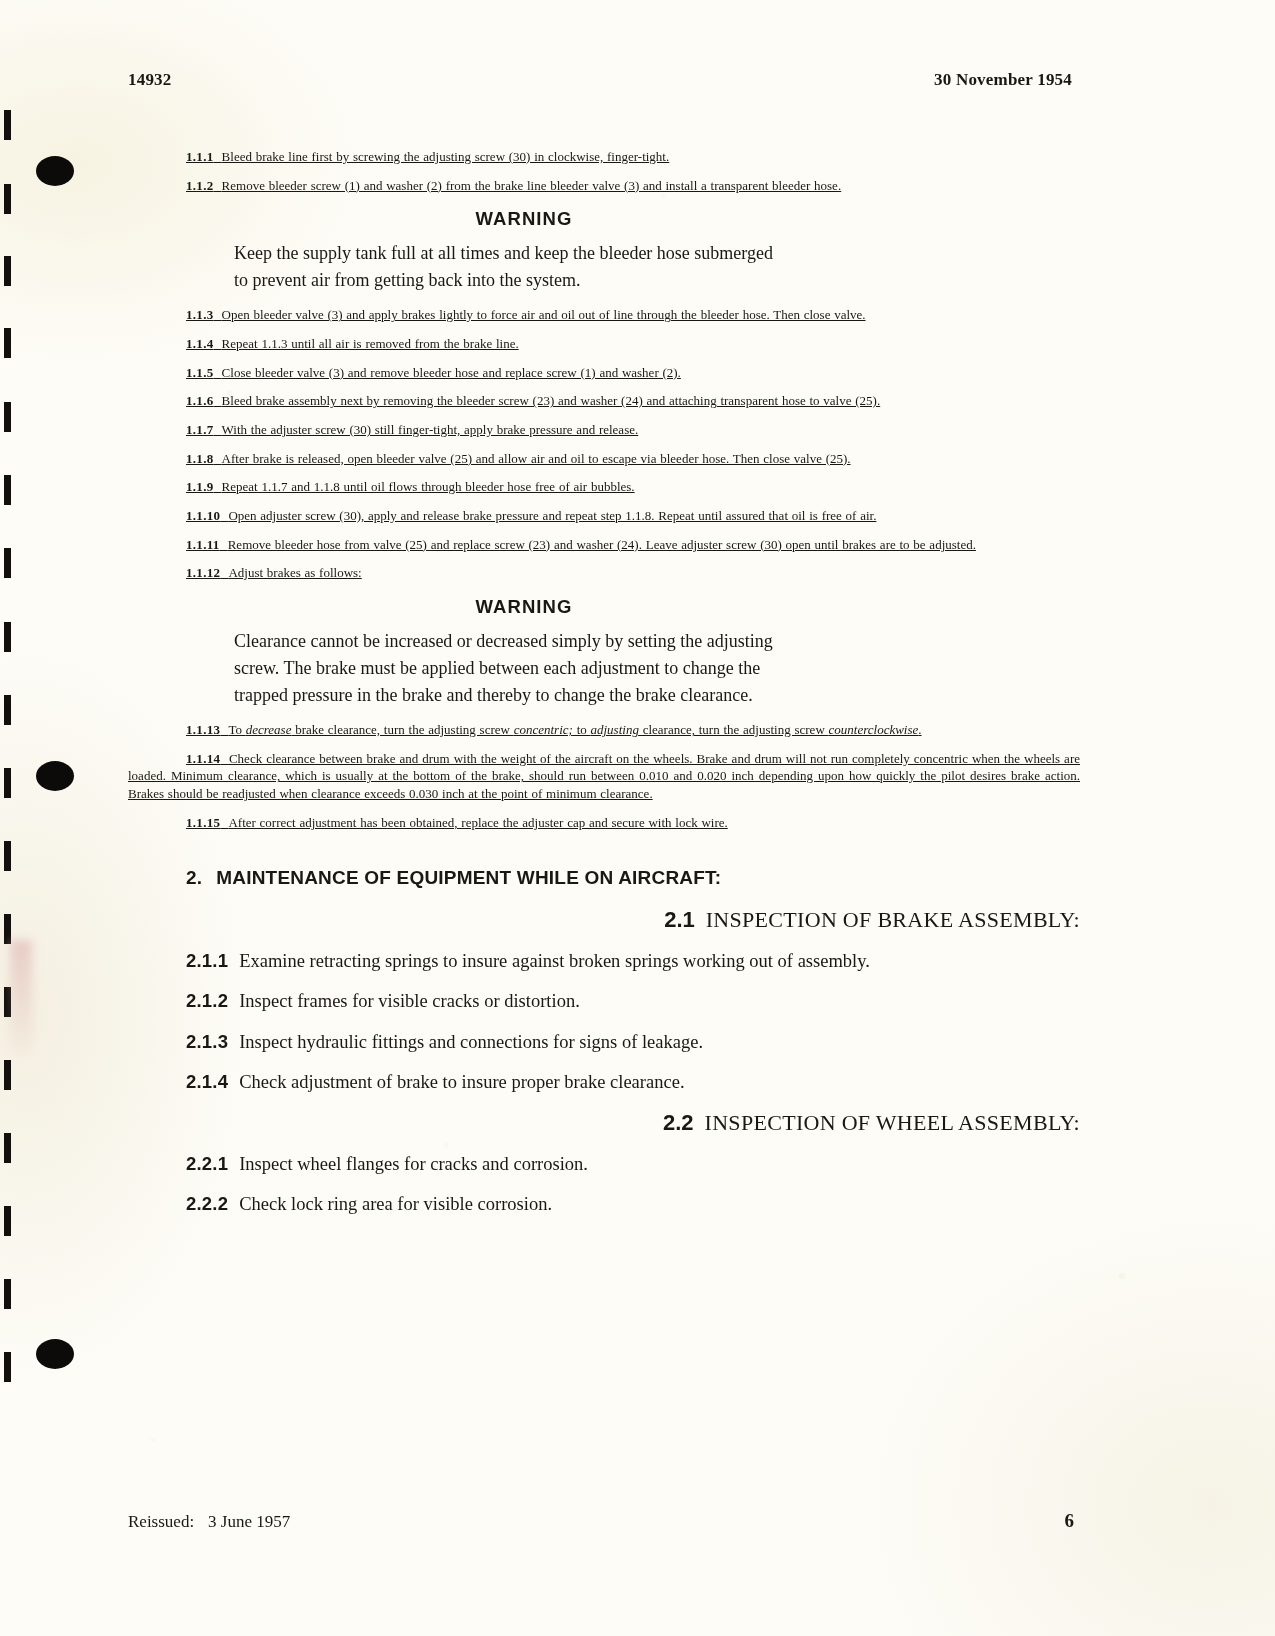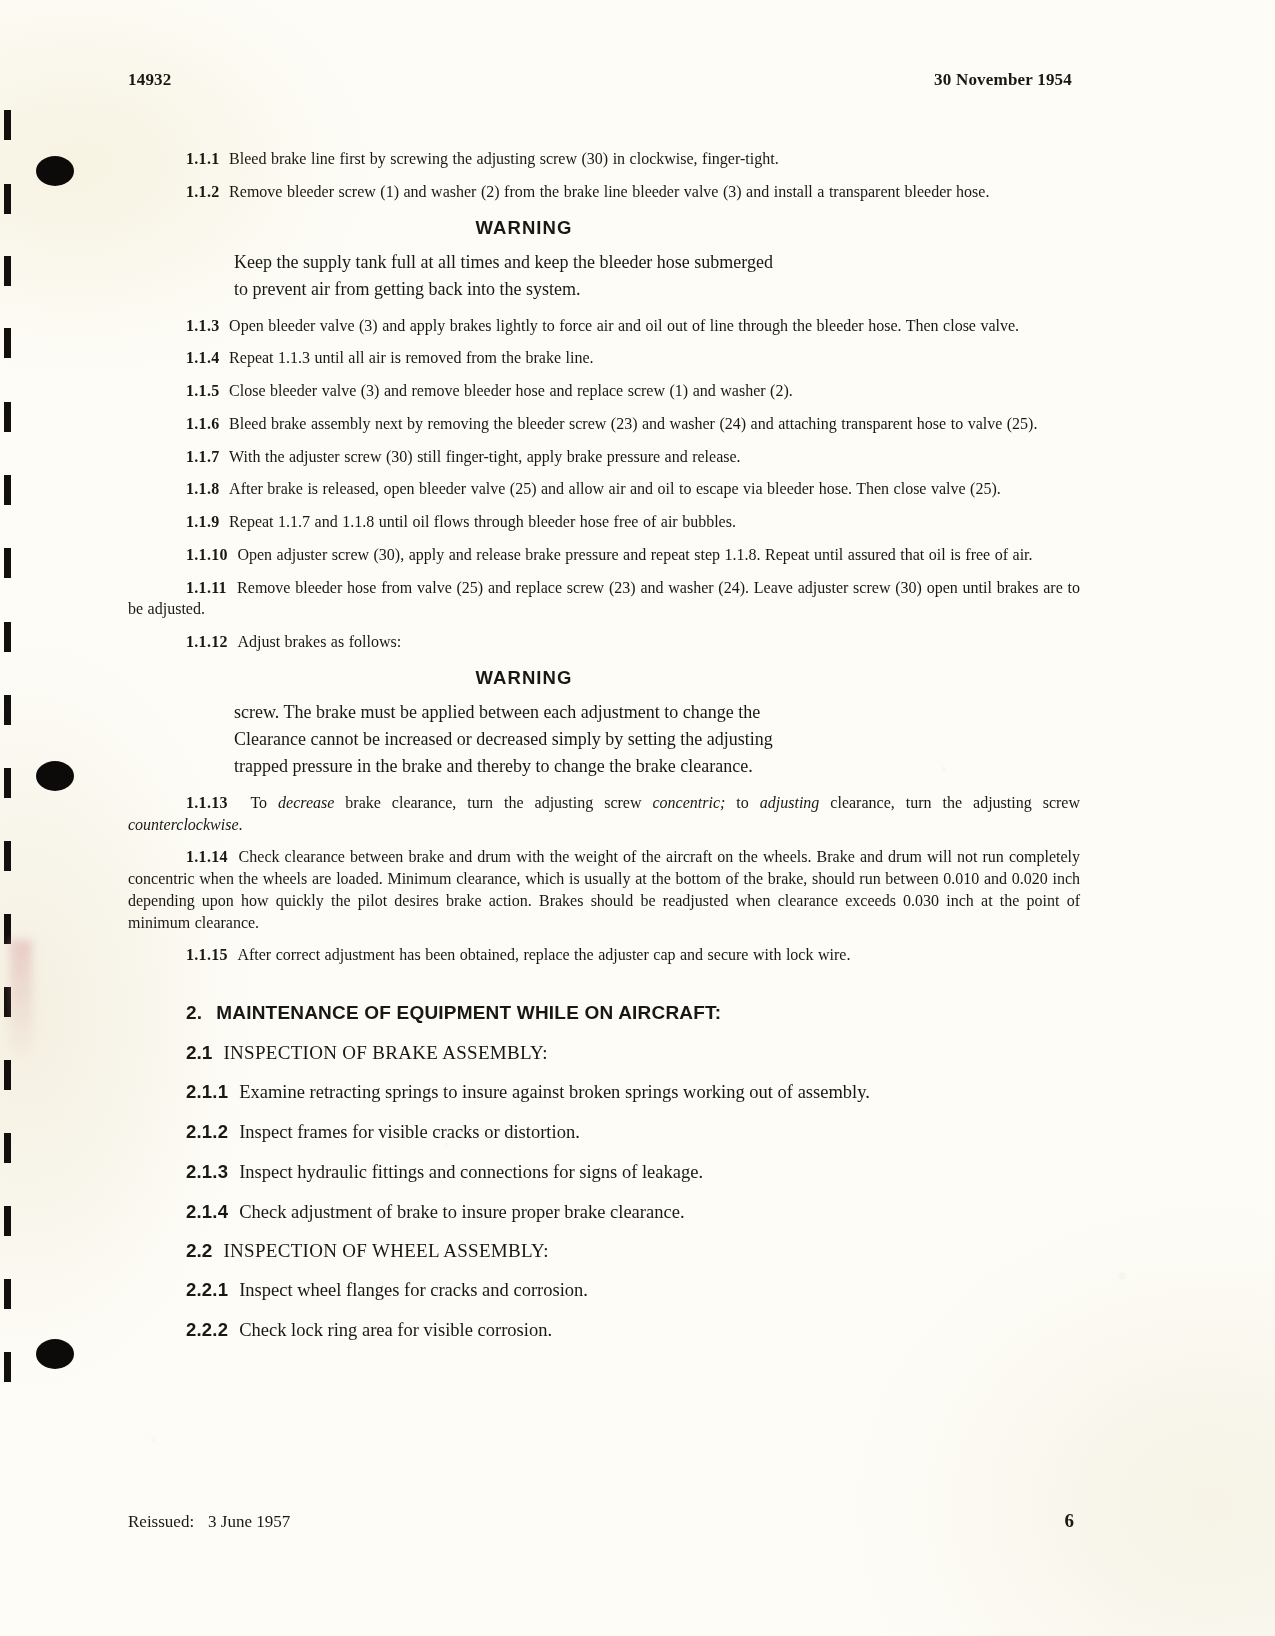--- a/index.html
+++ b/index.html
@@ -93,25 +93,26 @@
 
   .body {
     position: absolute;
     top: 148px;
     left: 0;
     width: 952px;
   }
 
   p.step {
     margin: 0 0 11px 0;
-    font-size: 16px;
+    font-size: 13px;
     line-height: 1.36;
     text-align: justify;
     text-indent: 58px;
     word-spacing: .5px;
+    text-decoration: underline;
   }
   p.step .num {
     font-weight: 700;
     letter-spacing: .3px;
   }
   p.step .num::after { content: "\00a0\00a0"; }
 
   .warning-title {
     text-align: center;
     font-weight: 700;
@@ -133,23 +134,24 @@
   .sec-head {
     font-family: "Liberation Sans", "DejaVu Sans", sans-serif;
     font-weight: 700;
     font-size: 19px;
     letter-spacing: .2px;
     margin: 36px 0 18px 58px;
   }
   .sec-head .n { margin-right: 14px; }
 
   .sub-head {
-    font-size: 19px;
+    font-size: 22px;
     margin: 16px 0 16px 58px;
     letter-spacing: .3px;
+    text-align: right;
   }
   .sub-head .n {
     font-weight: 700;
     font-family: "Liberation Sans", "DejaVu Sans", sans-serif;
     margin-right: 11px;
     letter-spacing: 0;
   }
 
   p.item {
     margin: 0 0 16px 58px;
@@ -259,22 +261,22 @@
       </p>
       <p class="step">
         <span class="num">1.1.11</span><span>Remove bleeder hose from valve (25) and replace screw (23) and washer (24).   Leave adjuster screw (30) open until brakes are to be adjusted.</span>
       </p>
       <p class="step">
         <span class="num">1.1.12</span><span>Adjust brakes as follows:</span>
       </p>
 
       <div class="warning-title">WARNING</div>
       <div class="warning-body">
+        <div>Clearance cannot be increased or decreased simply by setting the adjusting</div>
         <div>screw.   The brake must be applied between each adjustment to change the</div>
-        <div>Clearance cannot be increased or decreased simply by setting the adjusting</div>
         <div class="last">trapped pressure in the brake and thereby to change the brake clearance.</div>
       </div>
 
       <p class="step">
         <span class="num">1.1.13</span><span>To </span><em class="it">decrease</em><span> brake clearance, turn the adjusting screw </span><em class="it">concentric;</em><span> to </span><em class="it">adjusting</em><span> clearance, turn the adjusting screw </span><em class="it">counterclockwise</em><span>.</span>
       </p>
 
       <p class="step">
         <span class="num">1.1.14</span><span>Check clearance between brake and drum with the weight of the aircraft on the wheels.  Brake and drum will not run completely concentric when the wheels are loaded.   Minimum clearance, which is usually at the bottom of the brake, should run between 0.010 and 0.020 inch depending upon how quickly the pilot desires brake action.   Brakes should be readjusted when clearance exceeds 0.030 inch at the point of minimum clearance.</span>
       </p>

